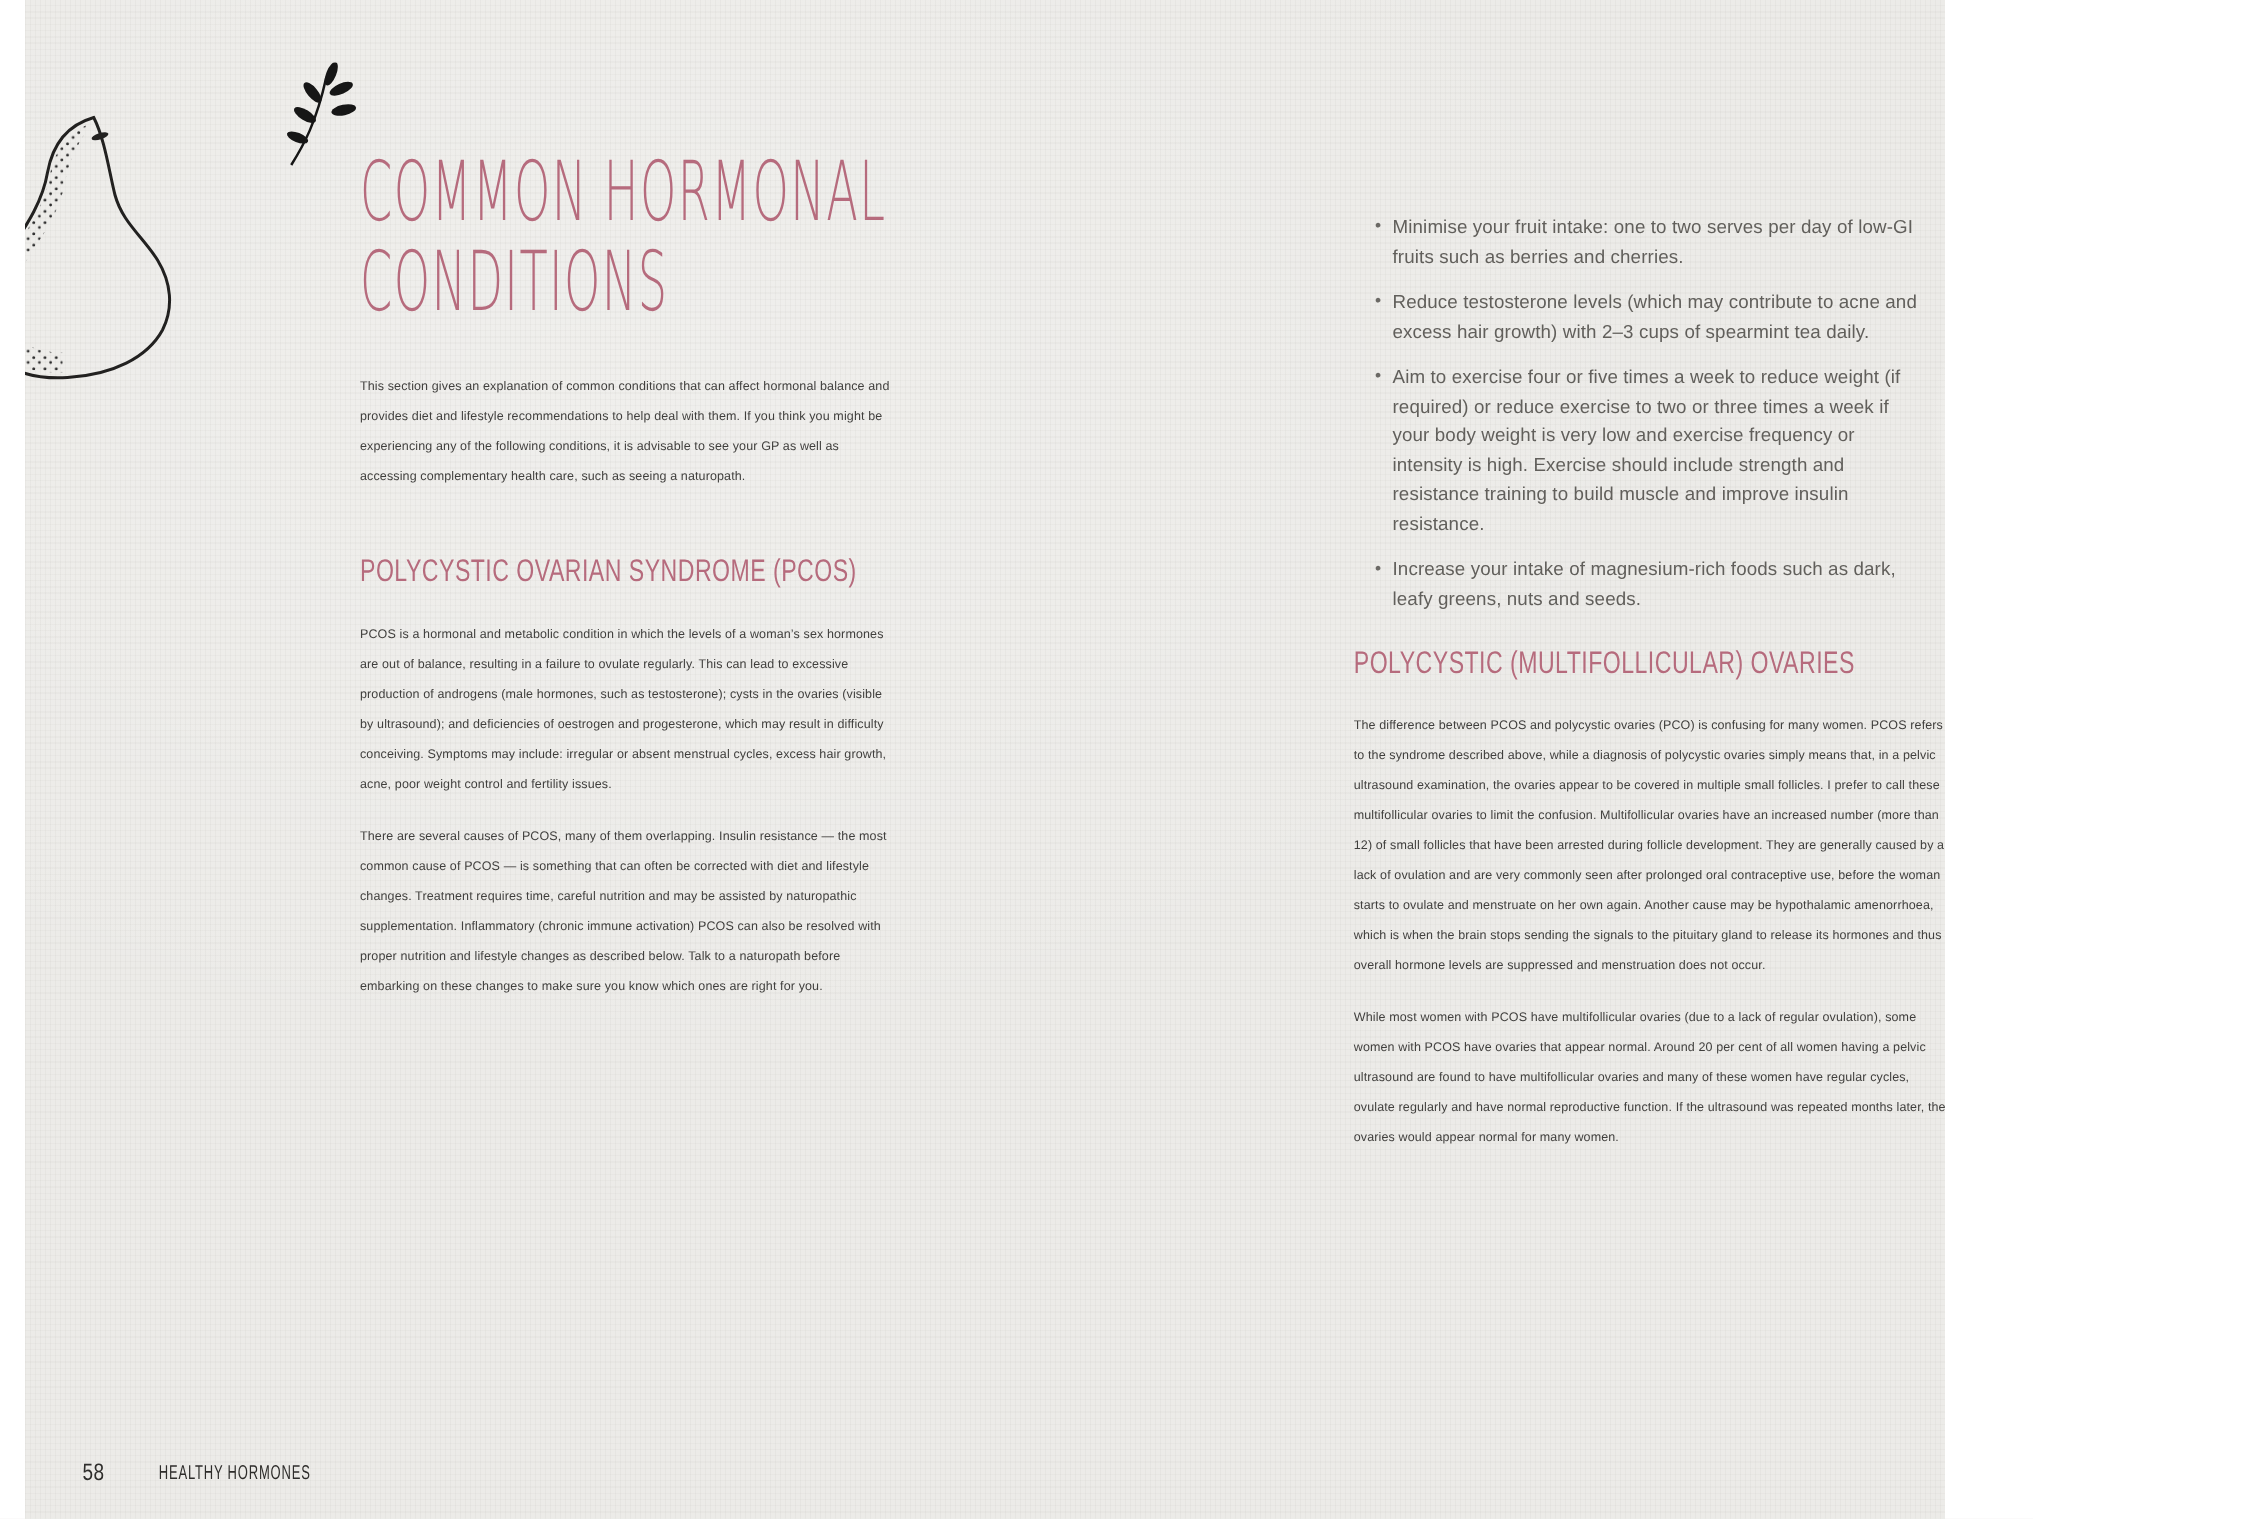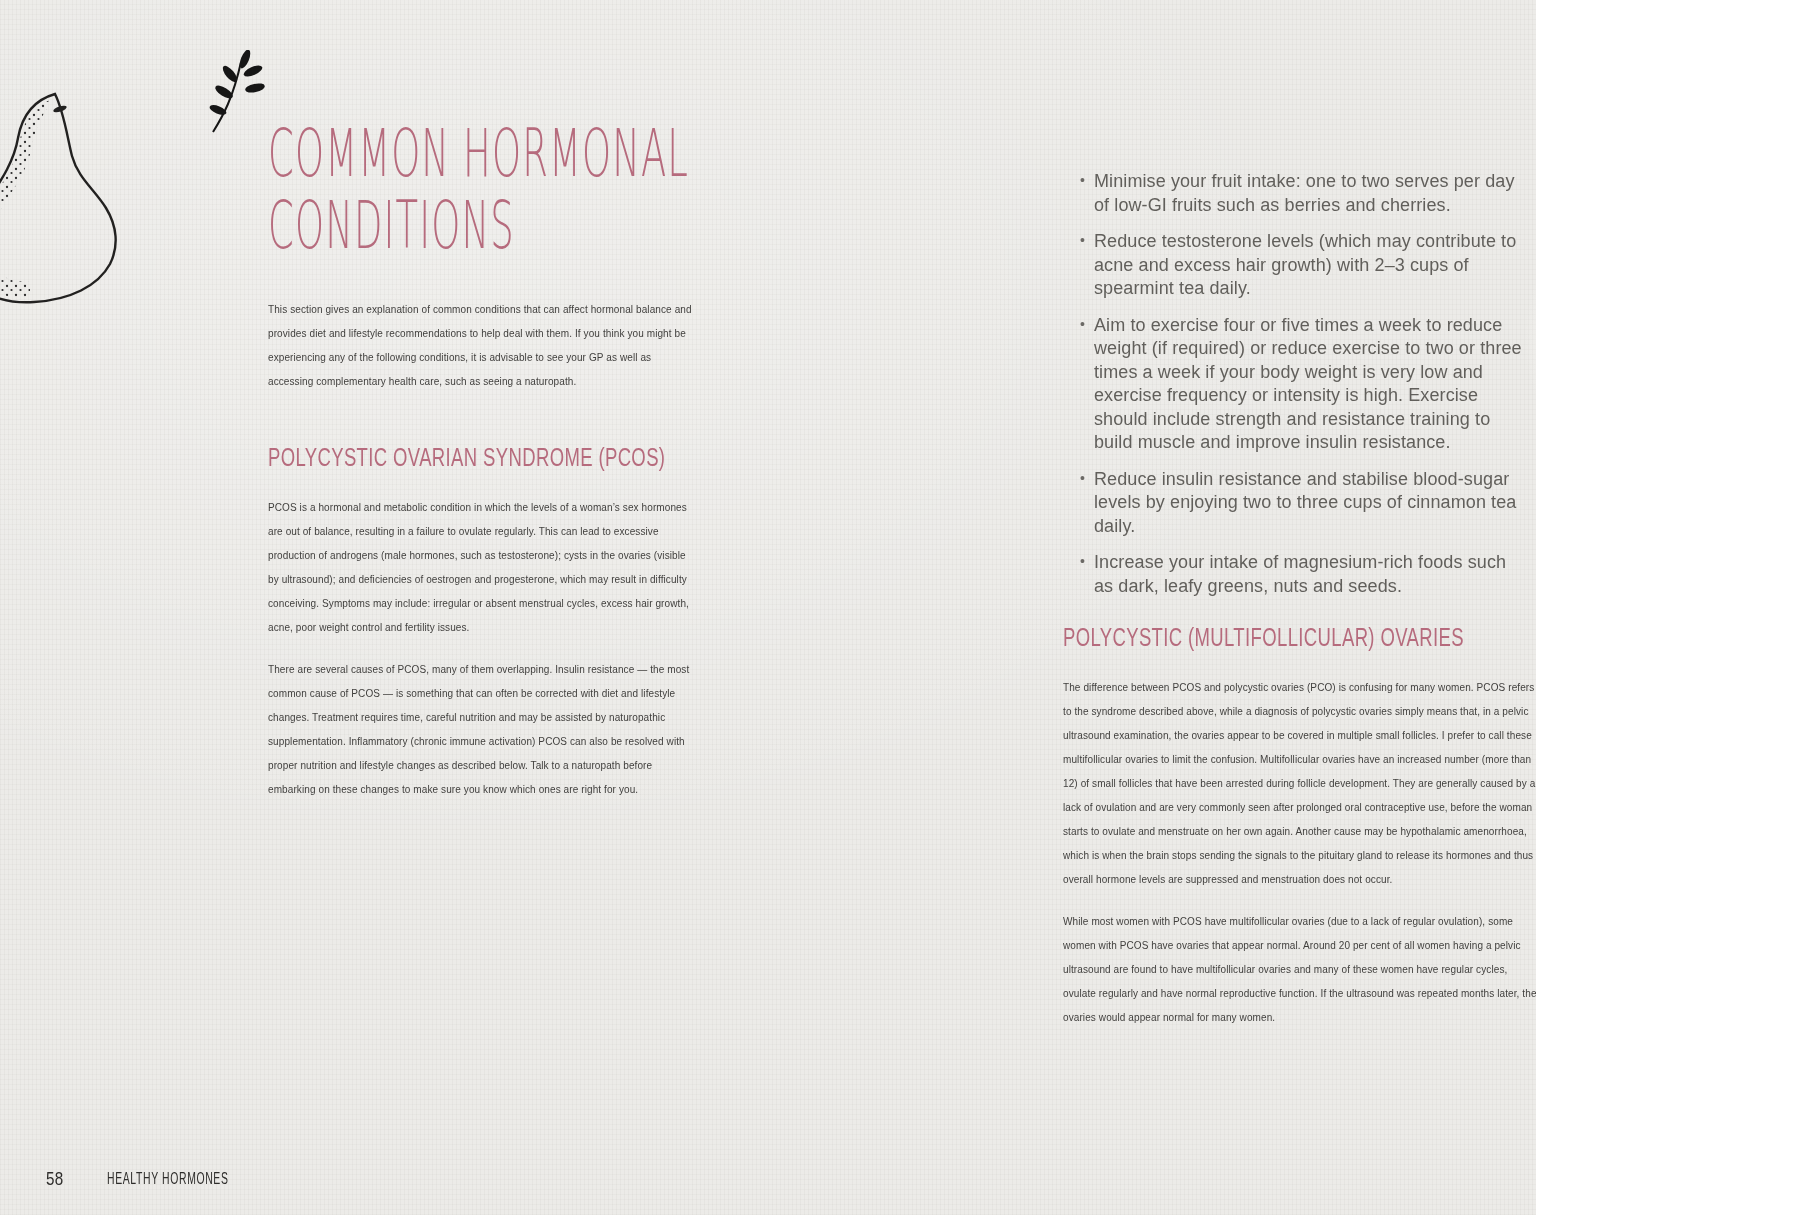--- a/index.html
+++ b/index.html
@@ -9,20 +9,21 @@
   *{margin:0;padding:0;box-sizing:border-box;}
   html,body{width:1800px;height:1215px;}
   body{font-family:"Liberation Sans",sans-serif;}
   .spread{
     position:relative;width:1536px;height:1215px;overflow:hidden;
     background-color:var(--bg);
     background-image:
       repeating-linear-gradient(90deg, rgba(120,115,105,0.05) 0 1px, rgba(0,0,0,0) 1px 4px),
       repeating-linear-gradient(0deg, rgba(120,115,105,0.04) 0 1px, rgba(0,0,0,0) 1px 5px),
       radial-gradient(1400px 900px at 30% 25%, rgba(255,255,255,0.20), rgba(255,255,255,0) 65%);
+    margin-left: 20px;
   }
   .page{position:absolute;top:0;width:900px;height:1215px;}
   .page-left{left:0;}
   .page-right{left:900px;}
 
   
   .col-left{position:absolute;left:268px;top:118px;width:425px;}
   .col-right{position:absolute;left:163px;top:152px;width:474px;}
 
   .title{color:var(--accent);font-family:"DejaVu Sans",sans-serif;font-weight:200;
@@ -33,21 +34,21 @@
   .body{color:var(--ink);font-size:10px;line-height:24px;letter-spacing:0.1px;}
   .para{margin-top:18px;}
   .para-first{margin-top:26px;}
 
   .heading{color:var(--accent);font-size:25px;line-height:26px;font-weight:400;
            margin-top:50px;transform:scaleX(0.74);transform-origin:left center;
            white-space:nowrap;letter-spacing:0.5px;}
   .heading-right{margin-top:26px;}
 
   .bullets{margin-top:18px;}
-  .bullet{position:relative;color:var(--ink-light);font-size:18px;line-height:23.5px;
+  .bullet{position:relative;color:var(--ink-light);font-size:15px;line-height:23.5px;
           padding-left:14px;margin-bottom:13px;letter-spacing:0.1px;}
   .bullet::before{content:"\2022";position:absolute;left:0;top:-1px;font-size:14px;color:#6b6965;}
   .bullets-left .bullet{margin-left:-14px;width:400px;}
   .bullets-right .bullet{margin-left:17px;width:442px;}
 
   .pull-quote{position:absolute;left:657px;top:636px;width:210px;color:var(--accent-light);font-weight:bold;}
   .pull-quote .pq-line{display:block;font-size:19px;line-height:29px;letter-spacing:0.6px;
           transform:scaleX(0.68);transform-origin:left center;white-space:nowrap;}
 
   .footer{position:absolute;top:1168px;color:var(--footer-ink);}
@@ -164,21 +165,20 @@
           <circle cx="185" cy="108" r="1" fill="#2b2b2b"></circle>
         <circle cx="181" cy="112" r="1" fill="#2b2b2b"></circle>
       </svg>
     </div>
 
     <div class="col-right">
       <div class="bullets bullets-right">
         <div class="bullet">Minimise your fruit intake: one to two serves per day of low-GI fruits such as berries and cherries.</div>
         <div class="bullet">Reduce testosterone levels (which may contribute to acne and excess hair growth) with 2–3 cups of spearmint tea daily.</div>
         <div class="bullet">Aim to exercise four or five times a week to reduce weight (if required) or reduce exercise to two or three times a week if your body weight is very low and exercise frequency or intensity is high. Exercise should include strength and resistance training to build muscle and improve insulin resistance.</div>
-        <div class="bullet">Reduce insulin resistance and stabilise blood-sugar levels by enjoying two to three cups of cinnamon tea daily.</div>
         <div class="bullet">Increase your intake of magnesium-rich foods such as dark, leafy greens, nuts and seeds.</div>
       </div>
 
       <h2 class="heading heading-right">POLYCYSTIC (MULTIFOLLICULAR) OVARIES</h2>
 
       <p class="body para para-first">The difference between PCOS and polycystic ovaries (PCO) is confusing for many women. PCOS refers to the syndrome described above, while a diagnosis of polycystic ovaries simply means that, in a pelvic ultrasound examination, the ovaries appear to be covered in multiple small follicles. I prefer to call these multifollicular ovaries to limit the confusion. Multifollicular ovaries have an increased number (more than 12) of small follicles that have been arrested during follicle development. They are generally caused by a lack of ovulation and are very commonly seen after prolonged oral contraceptive use, before the woman starts to ovulate and menstruate on her own again. Another cause may be hypothalamic amenorrhoea, which is when the brain stops sending the signals to the pituitary gland to release its hormones and thus overall hormone levels are suppressed and menstruation does not occur.</p>
       <p class="body para">While most women with PCOS have multifollicular ovaries (due to a lack of regular ovulation), some women with PCOS have ovaries that appear normal. Around 20 per cent of all women having a pelvic ultrasound are found to have multifollicular ovaries and many of these women have regular cycles, ovulate regularly and have normal reproductive function. If the ultrasound was repeated months later, the ovaries would appear normal for many women.</p>
     </div>
 
     <div class="pull-quote">

